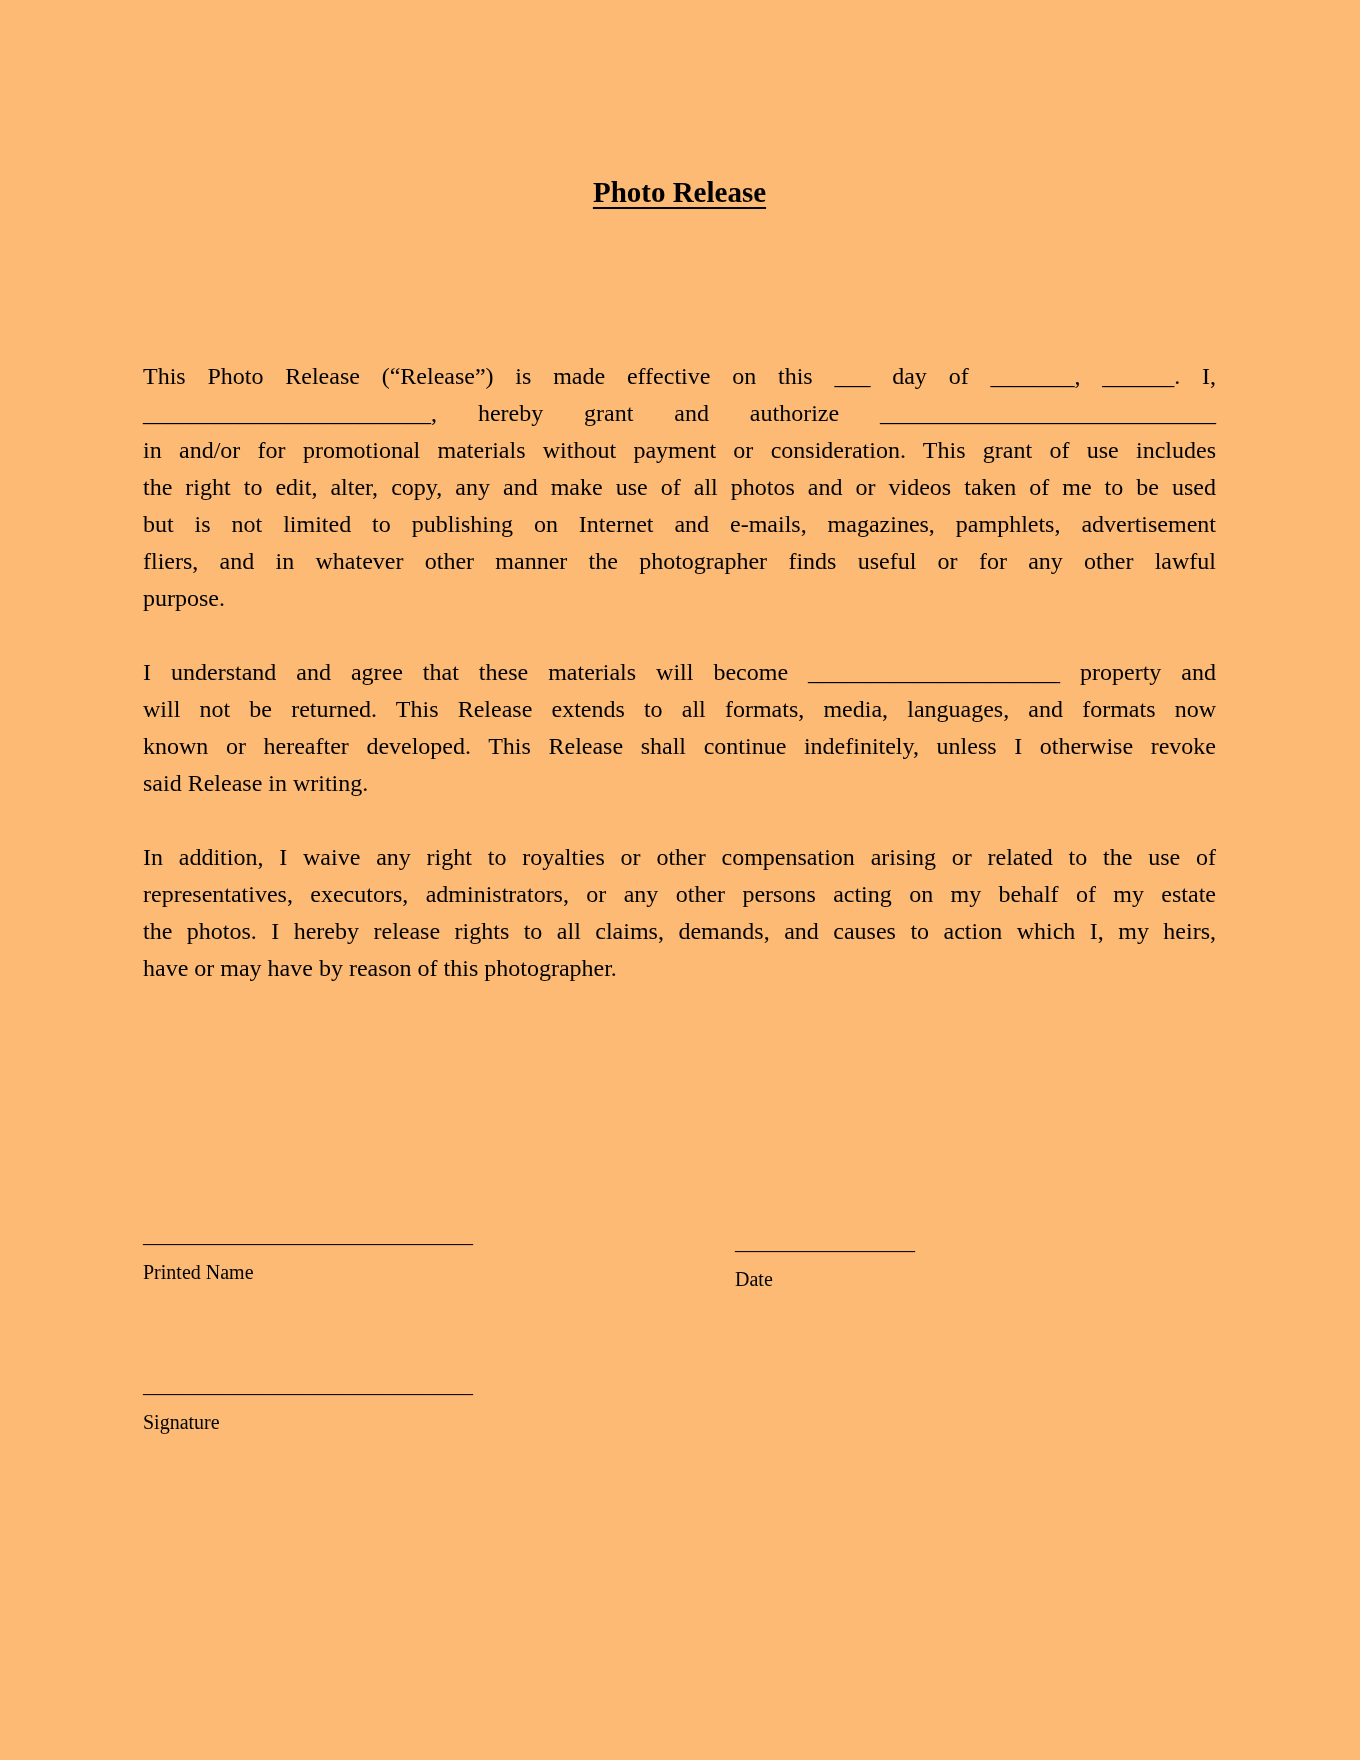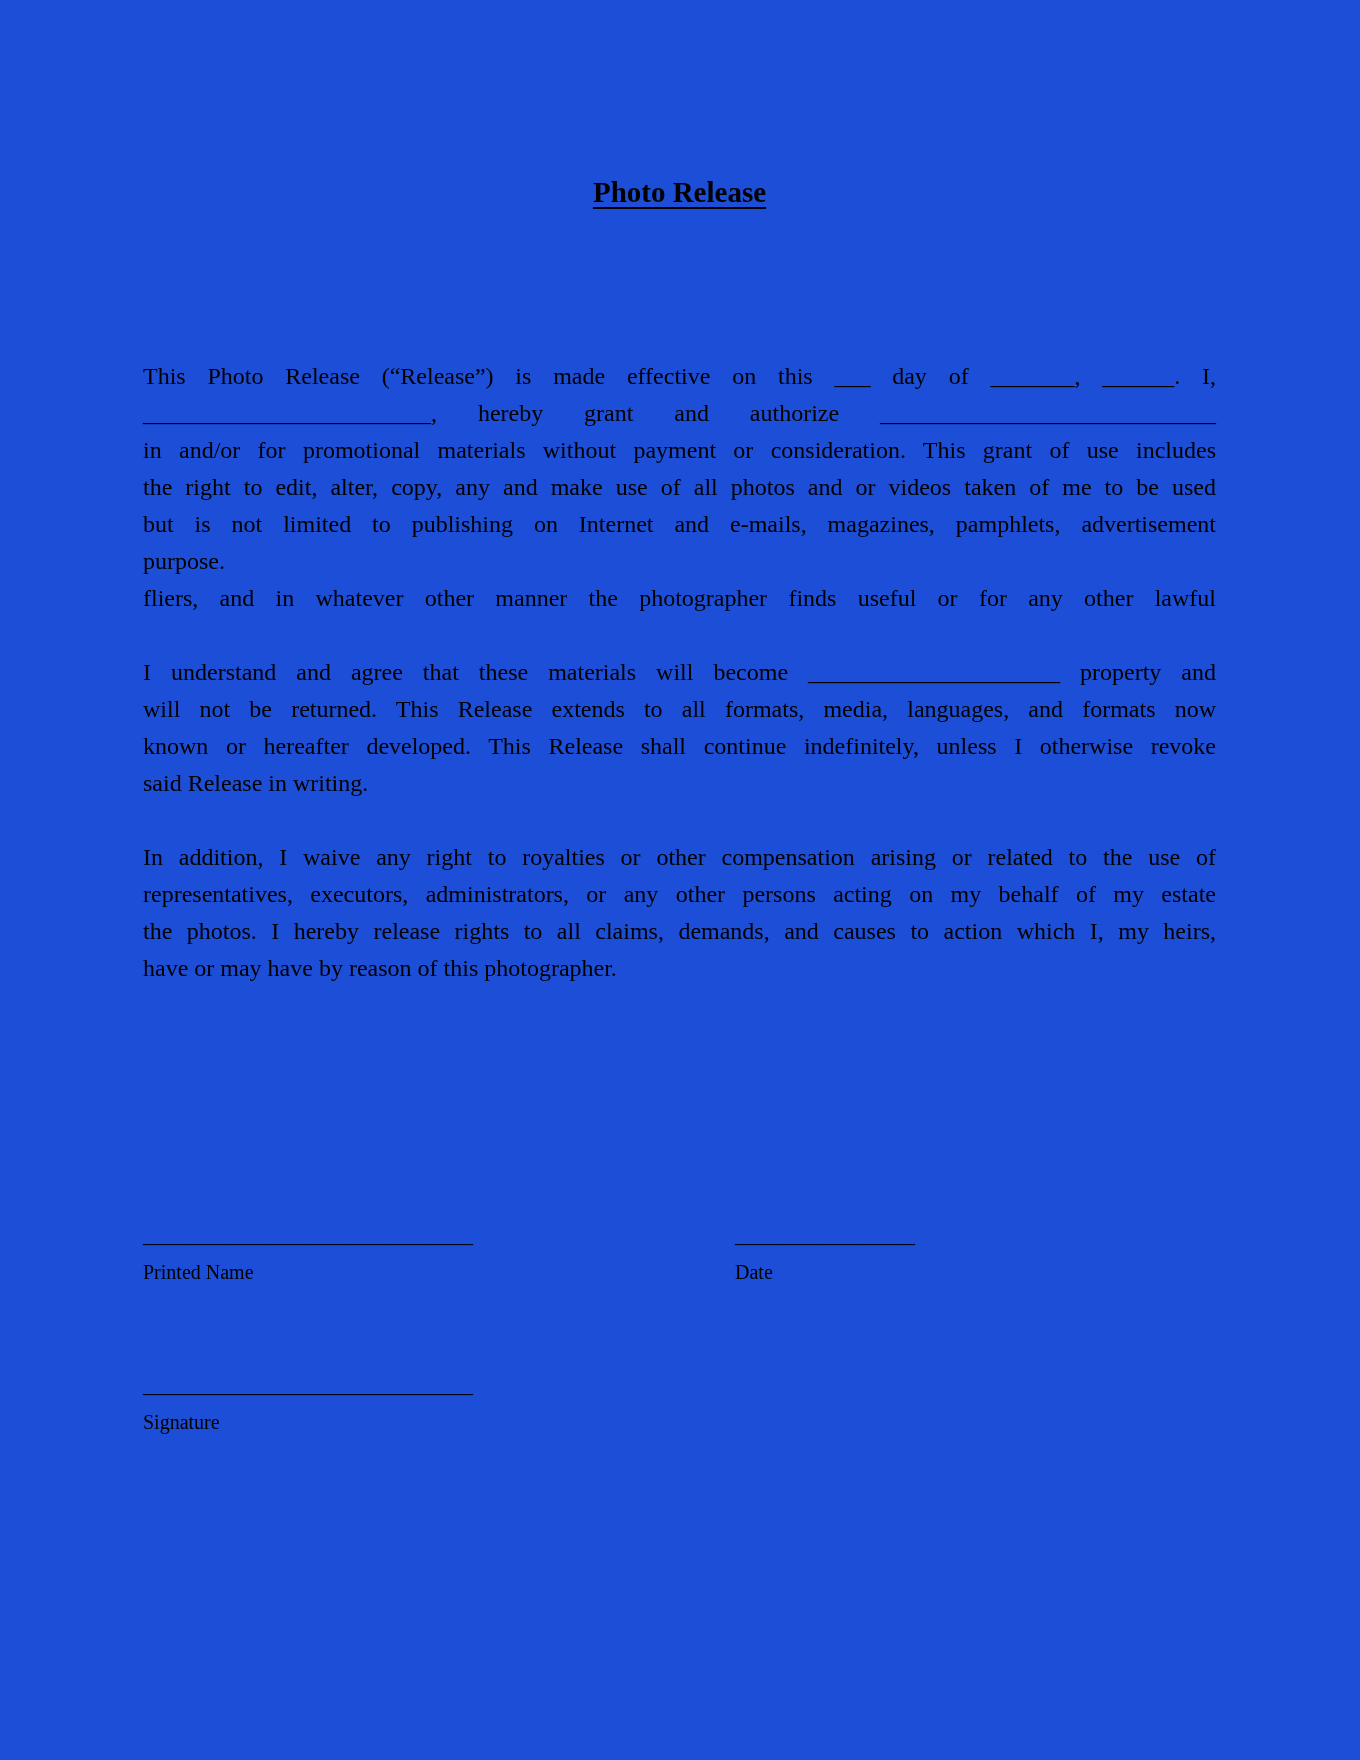--- a/index.html
+++ b/index.html
@@ -4,21 +4,21 @@
 <style>
   html, body {
     margin: 0;
     padding: 0;
     background: #ffffff;
   }
   .page {
     position: relative;
     width: 1360px;
     height: 1760px;
-    background: #1d4ed8;
+    background: #fdba74;
     color: #000000;
     font-family: "Liberation Serif", "DejaVu Serif", serif;
     overflow: hidden;
   }
   .content {
     position: absolute;
     left: 143px;
     top: 0;
     width: 1073px;
   }
@@ -49,43 +49,43 @@
   .sig-section {
     margin-top: 230px;
     font-size: 20px;
     line-height: 37px;
   }
   .sig-row {
     position: relative;
     height: 74px;
   }
   .sig-col-left { position: absolute; left: 0; top: 0; }
-  .sig-col-date { position: absolute; left: 592px; top: 0; }
+  .sig-col-date { position: absolute; left: 592px; top: 7px; }
   .sig-line { letter-spacing: 0; }
   .sig-label { }
   .sig-row2 { margin-top: 76px; }
 </style>
 </head>
 <body>
 
 <div class="page">
   <div class="content">
 
     <div class="doc-title">
       <span class="u">Photo Release</span>
     </div>
 
     <div class="para p1">
       <div class="ln jl">This Photo Release (“Release”) is made effective on this ___ day of _______, ______. I,</div>
       <div class="ln jl">________________________, hereby grant and authorize ____________________________</div>
       <div class="ln jl">in and/or for promotional materials without payment or consideration. This grant of use includes</div>
       <div class="ln jl">the right to edit, alter, copy, any and make use of all photos and or videos taken of me to be used</div>
       <div class="ln jl">but is not limited to publishing on Internet and e-mails, magazines, pamphlets, advertisement</div>
+      <div class="ln jl">fliers, and in whatever other manner the photographer finds useful or for any other lawful</div>
       <div class="ln last">purpose.</div>
-      <div class="ln jl">fliers, and in whatever other manner the photographer finds useful or for any other lawful</div>
     </div>
 
     <div class="para">
       <div class="ln jl">I understand and agree that these materials will become _____________________ property and</div>
       <div class="ln jl">will not be returned. This Release extends to all formats, media, languages, and formats now</div>
       <div class="ln jl">known or hereafter developed. This Release shall continue indefinitely, unless I otherwise revoke</div>
       <div class="ln last">said Release in writing.</div>
     </div>
 
     <div class="para">

